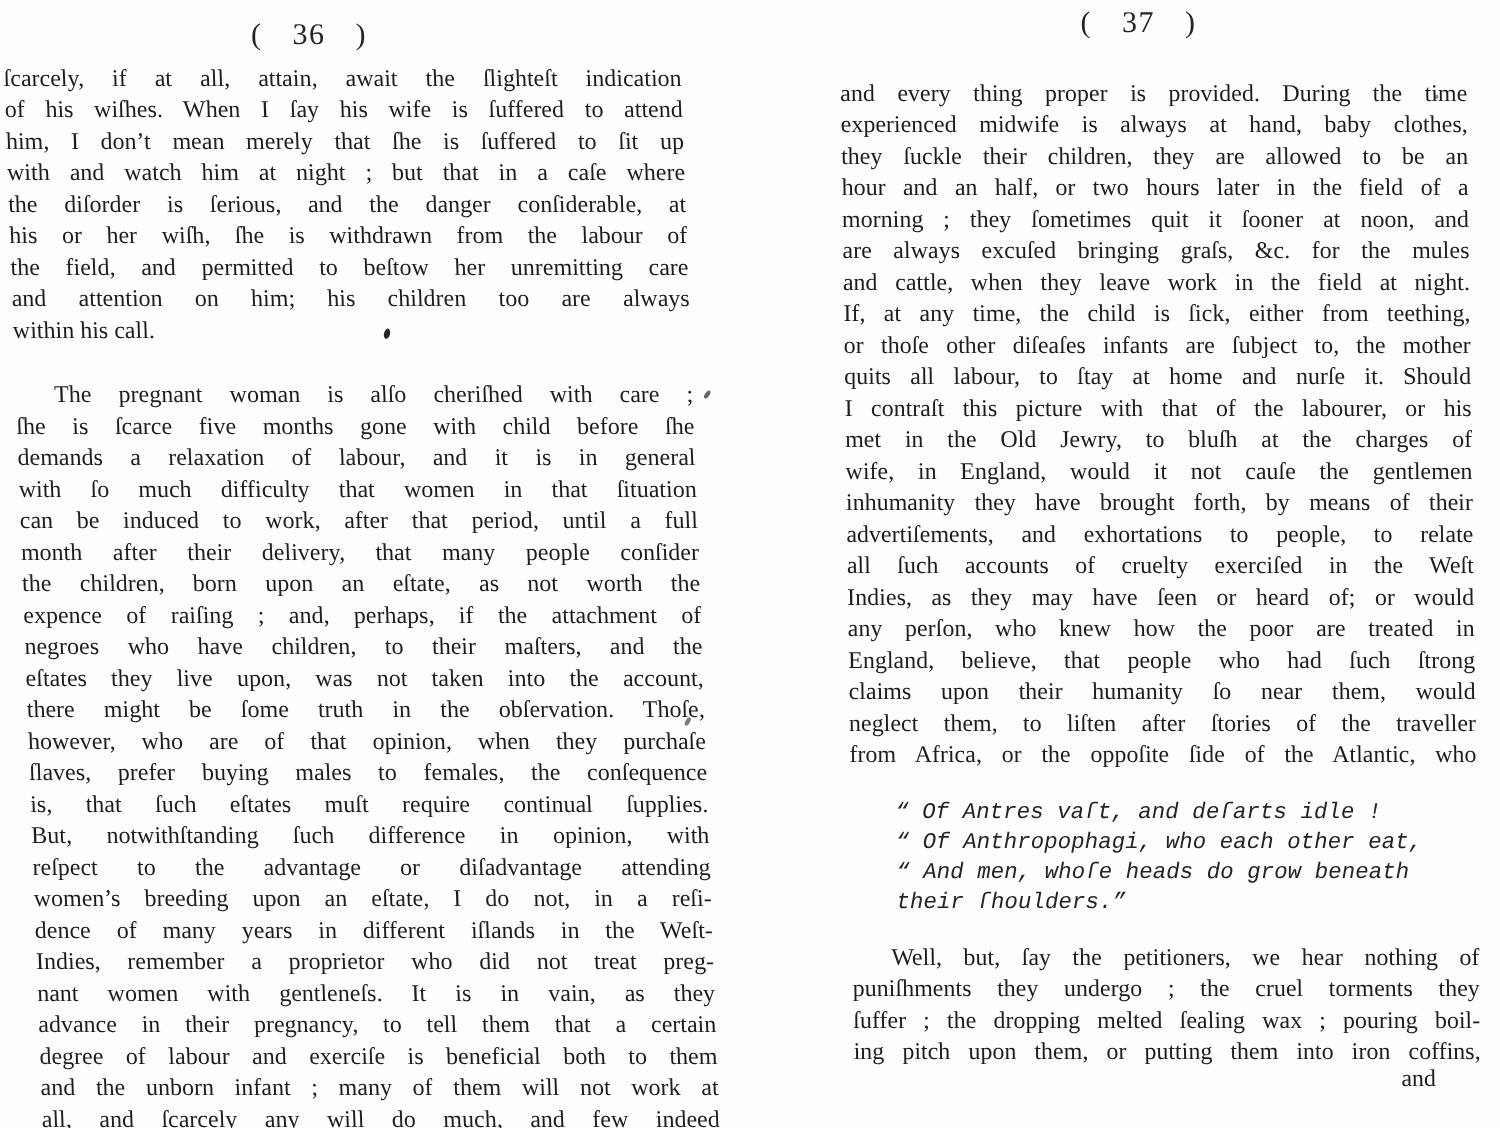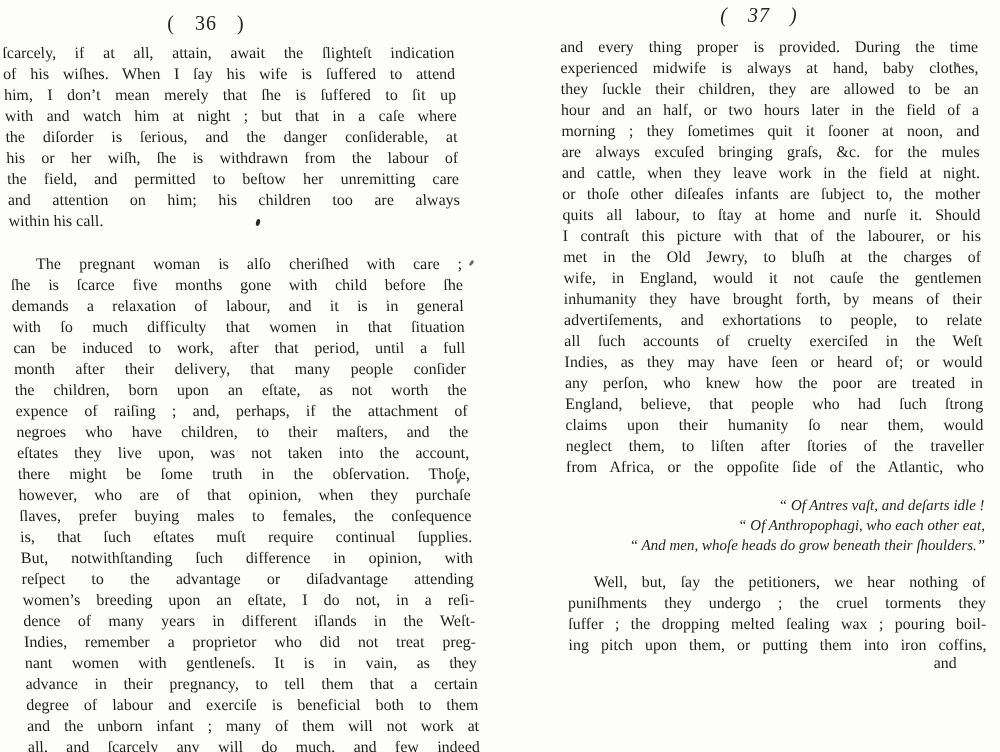--- a/index.html
+++ b/index.html
@@ -10,34 +10,34 @@
     color:#1f1d1a;
   }
   .page{position:absolute;top:0;}
   .page-left{left:2px;width:452px;}
   .page-right{left:560px;width:418px;}
   .folio{
     text-align:center;font-size:20px;line-height:26px;
     word-spacing:14px;letter-spacing:1px;color:#262420;
   }
   .page-left .folio{margin-top:10px;margin-bottom:6px;transform:translateX(-22px);}
-  .page-right .folio{margin-top:2px;margin-bottom:8px;transform:translateX(-10px);font-style:italic;}
+  .page-right .folio{margin-top:2px;margin-bottom:24px;transform:translateX(-10px);}
   .text-block{
     font-size:16px;line-height:21px;
     transform-origin:0 0;
   }
   .page-left .text-block{transform:skewX(2.1deg);}
   .page-right .text-block{transform:skewX(0.8deg);}
   .b-line{text-align:justify;text-align-last:justify;word-spacing:1px;}
   .b-line-indent{text-align:justify;text-align-last:justify;text-indent:26px;word-spacing:1px;}
   .b-line-end{text-align:left;}
   .b-gap{height:22px;}
   .b-quote{
     font-style:italic;margin-left:30px;font-size:15px;line-height:20px;
-    text-align:right;color:#262420;
+    text-align:left;color:#262420;font-family:Liberation Mono, monospace;
   }
   .b-catchword{text-align:right;padding-right:30px;line-height:15px;font-size:16px;}
   .speck{position:absolute;background:#2a2722;border-radius:50%;}
   .speck1{left:256px;top:219px;width:4px;height:7px;transform:rotate(14deg);}
   .speck2{left:470px;top:260px;width:3px;height:6px;transform:rotate(35deg);opacity:.7;}
   .speck3{left:457px;top:478px;width:3px;height:6px;transform:rotate(30deg);opacity:.6;}
   .speck4{left:956px;top:63px;width:3px;height:3px;opacity:.5;}
 </style>
 </head>
 <body>
@@ -85,20 +85,21 @@
 <div class="page page-right">
   <div class="folio">( 37 )</div>
   <div class="text-block">
       <div class="b-line">and every thing proper is provided.  During the time</div>
       <div class="b-line">experienced midwife is always at hand, baby clothes,</div>
       <div class="b-line">they ſuckle their children, they are allowed to be an</div>
       <div class="b-line">hour and an half, or two hours later in the field of a</div>
       <div class="b-line">morning ; they ſometimes quit it ſooner at noon, and</div>
       <div class="b-line">are always excuſed bringing graſs, &amp;c. for the mules</div>
       <div class="b-line">and cattle, when they leave work in the field at night.</div>
+      <div class="b-line">If, at any time, the child is ſick, either from teething,</div>
       <div class="b-line">or thoſe other diſeaſes infants are ſubject to, the mother</div>
       <div class="b-line">quits all labour, to ſtay at home and nurſe it.  Should</div>
       <div class="b-line">I contraſt this picture with that of the labourer, or his</div>
       <div class="b-line">met in the Old Jewry, to bluſh at the charges of</div>
       <div class="b-line">wife, in England, would it not cauſe the gentlemen</div>
       <div class="b-line">inhumanity they have brought forth, by means of their</div>
       <div class="b-line">advertiſements, and exhortations to people, to relate</div>
       <div class="b-line">all ſuch accounts of cruelty exerciſed in the Weſt</div>
       <div class="b-line">Indies, as they may have ſeen or heard of; or would</div>
       <div class="b-line">any perſon, who knew how the poor are treated in</div>

